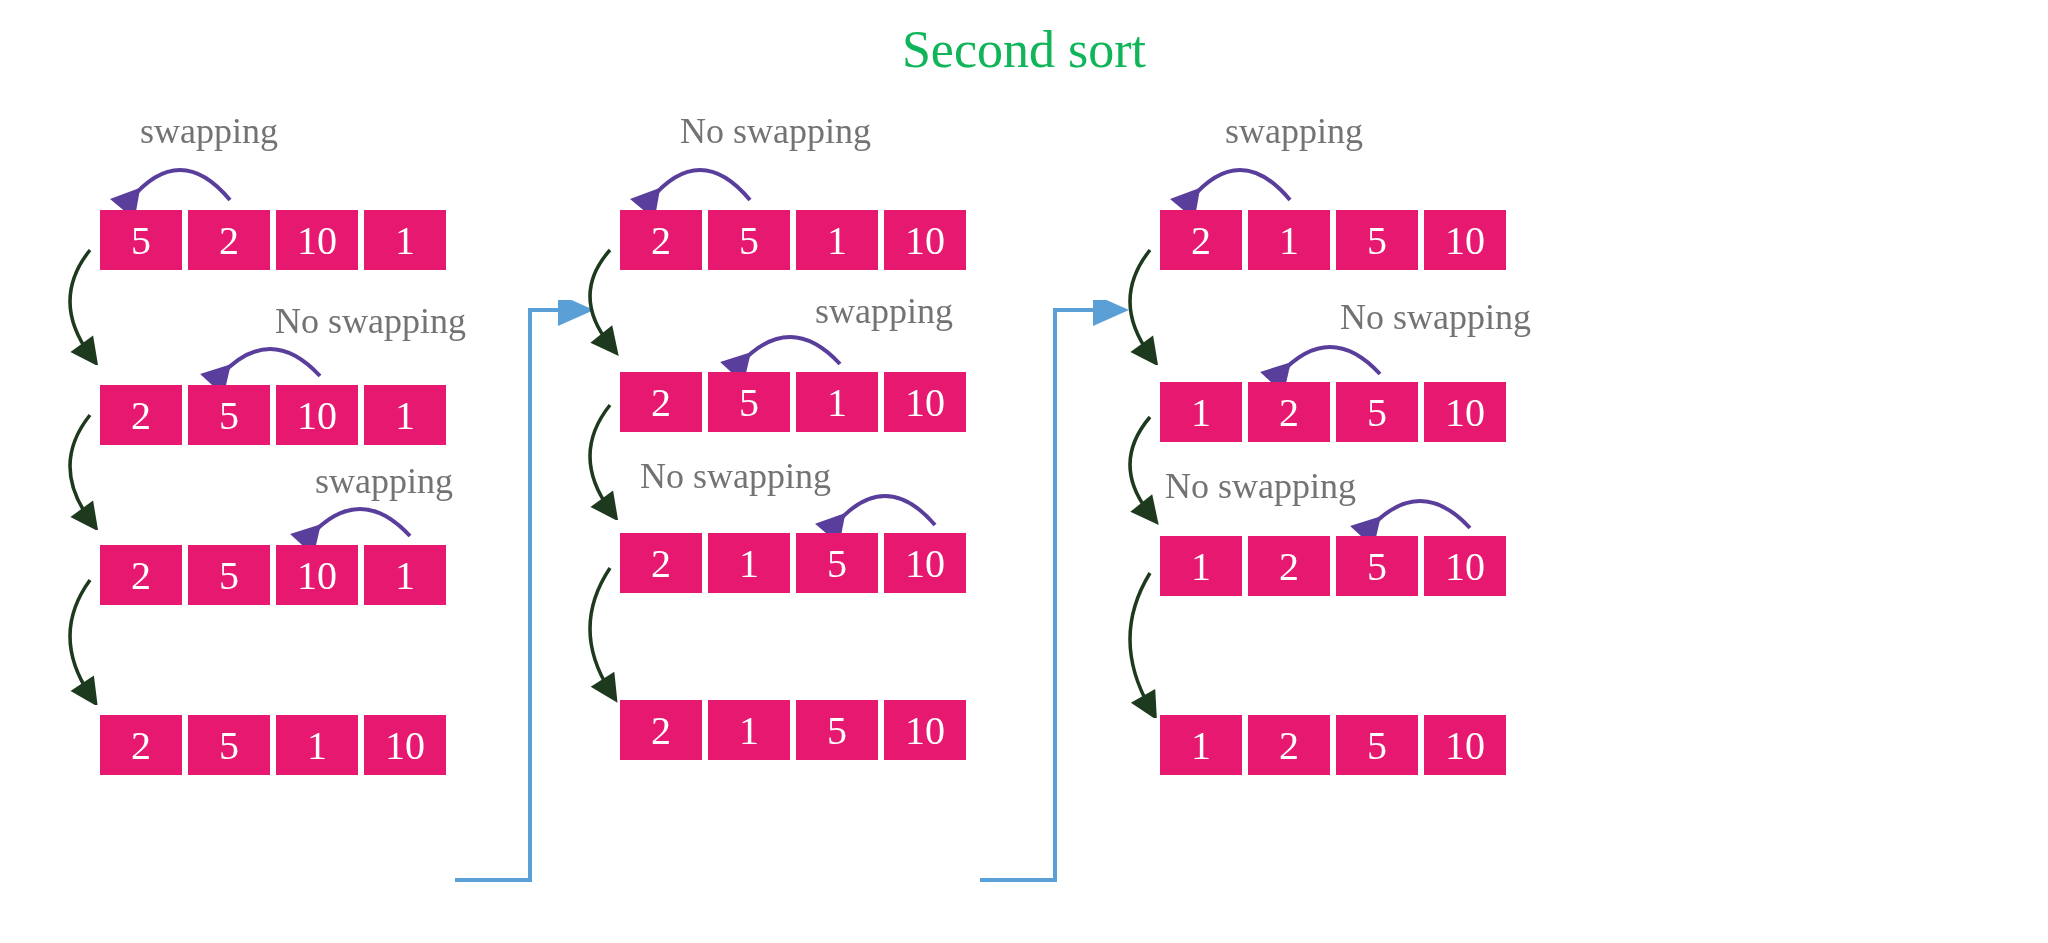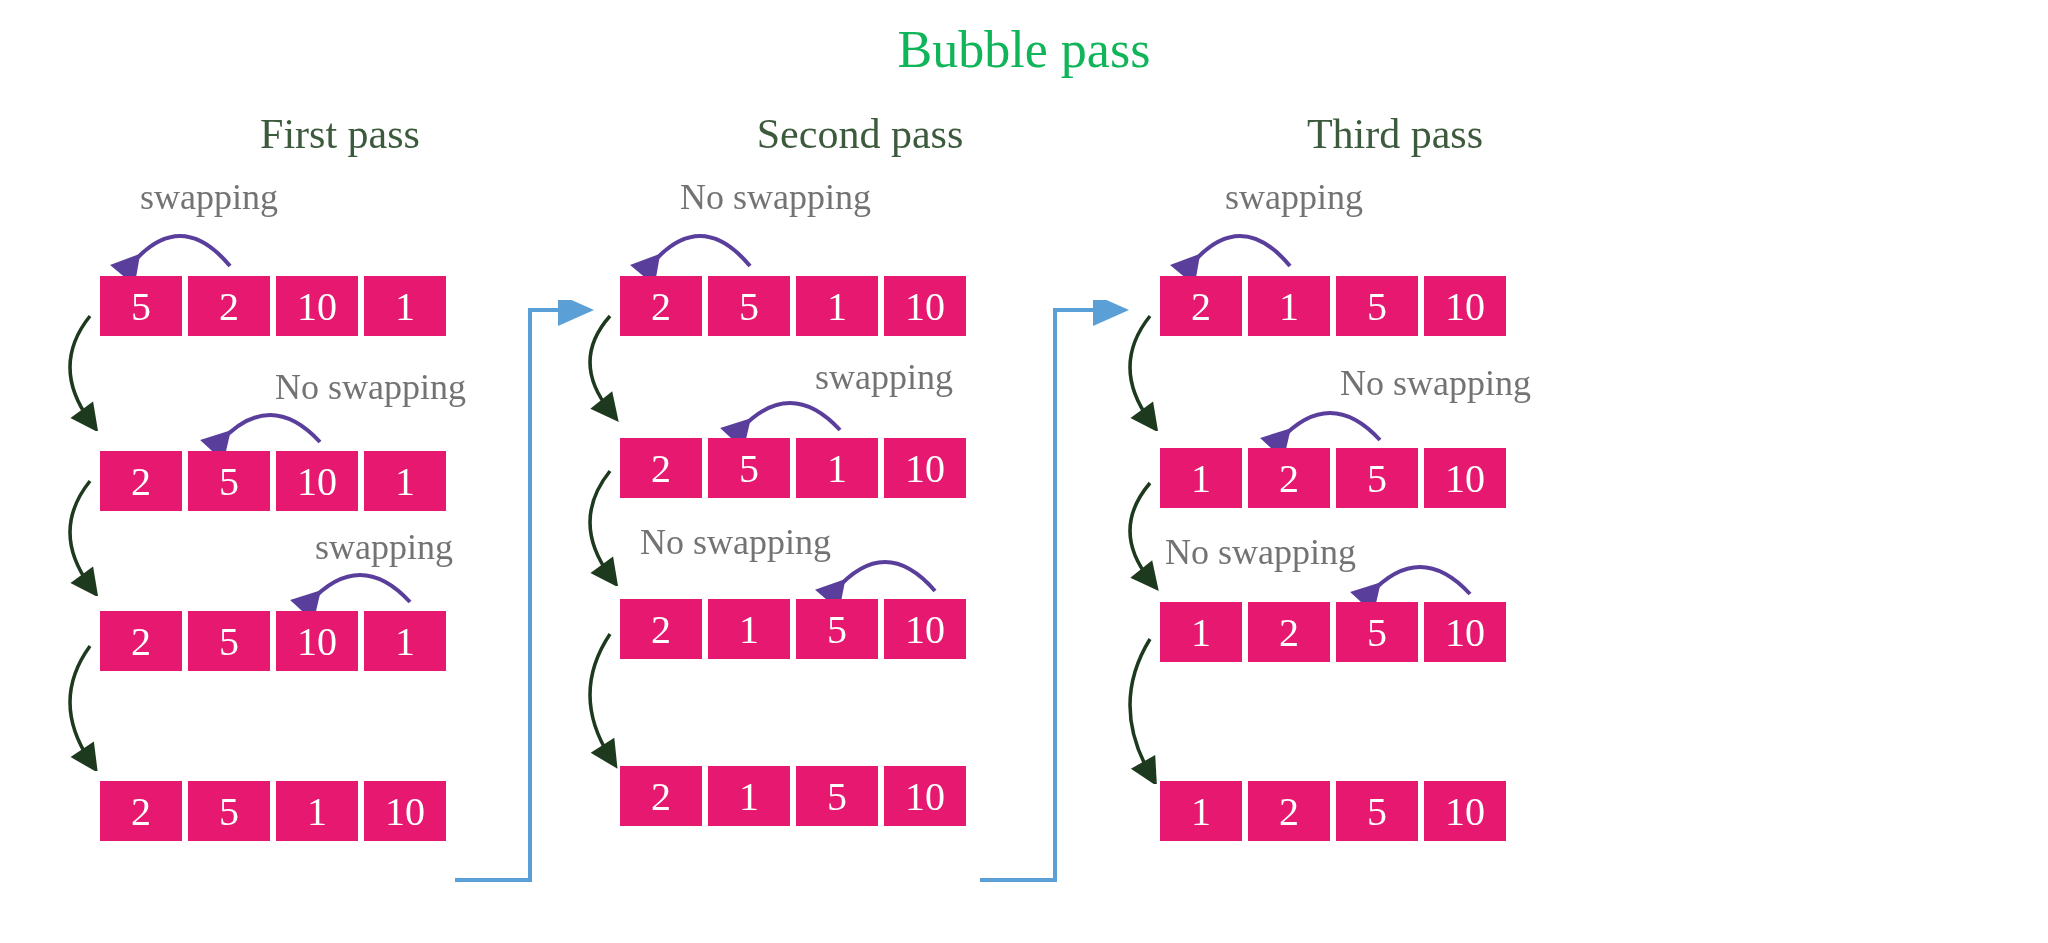--- a/index.html
+++ b/index.html
@@ -71,24 +71,23 @@
   .pass-arrow {
     position: absolute;
   }
   .swap-arc {
     position: absolute;
   }
 </style>
 </head>
 <body>
 
-<div class="title">Bubble pass</div>
+<div class="title">Second sort</div>
 
 <div class="col col-1">
-  <div class="pass-label">First pass</div>
 
   <div class="stage">
     <div class="swap-label" style="left:100px; top:0;">swapping</div>
     <svg class="swap-arc" style="left:70px; top:40px;" width="140" height="60">
       <defs>
           <marker id="ap1" markerWidth="10" markerHeight="10" refX="5" refY="5" orient="auto">
             <path d="M8,1 L1,5 L8,9 z" fill="#5a3e9c"></path>
           </marker>
         </defs>
       <path d="M 120 50 Q 70 -10 20 50" stroke="#5a3e9c" stroke-width="4" fill="none" marker-end="url(#ap1)"></path>
@@ -164,21 +163,20 @@
 <svg class="pass-arrow" style="left:450px; top:300px;" width="150" height="600">
   <defs>
       <marker id="pa1" markerWidth="12" markerHeight="12" refX="9" refY="5" orient="auto">
         <path d="M1,1 L10,5 L1,9 z" fill="#5a9fd6"></path>
       </marker>
     </defs>
   <path d="M 5 580 L 80 580 L 80 10 L 140 10" stroke="#5a9fd6" stroke-width="4" fill="none" marker-end="url(#pa1)"></path>
 </svg>
 
 <div class="col col-2">
-  <div class="pass-label">Second pass</div>
 
   <div class="stage">
     <div class="swap-label" style="left:120px; top:0;">No swapping</div>
     <svg class="swap-arc" style="left:70px; top:40px;" width="140" height="60">
       <defs>
           <marker id="bp1" markerWidth="10" markerHeight="10" refX="5" refY="5" orient="auto">
             <path d="M8,1 L1,5 L8,9 z" fill="#5a3e9c"></path>
           </marker>
         </defs>
       <path d="M 120 50 Q 70 -10 20 50" stroke="#5a3e9c" stroke-width="4" fill="none" marker-end="url(#bp1)"></path>
@@ -249,21 +247,20 @@
 <svg class="pass-arrow" style="left:975px; top:300px;" width="160" height="600">
   <defs>
       <marker id="pa2" markerWidth="12" markerHeight="12" refX="9" refY="5" orient="auto">
         <path d="M1,1 L10,5 L1,9 z" fill="#5a9fd6"></path>
       </marker>
     </defs>
   <path d="M 5 580 L 80 580 L 80 10 L 150 10" stroke="#5a9fd6" stroke-width="4" fill="none" marker-end="url(#pa2)"></path>
 </svg>
 
 <div class="col col-3">
-  <div class="pass-label">Third pass</div>
 
   <div class="stage">
     <div class="swap-label" style="left:130px; top:0;">swapping</div>
     <svg class="swap-arc" style="left:75px; top:40px;" width="140" height="60">
       <defs>
           <marker id="cp1" markerWidth="10" markerHeight="10" refX="5" refY="5" orient="auto">
             <path d="M8,1 L1,5 L8,9 z" fill="#5a3e9c"></path>
           </marker>
         </defs>
       <path d="M 120 50 Q 70 -10 20 50" stroke="#5a3e9c" stroke-width="4" fill="none" marker-end="url(#cp1)"></path>

